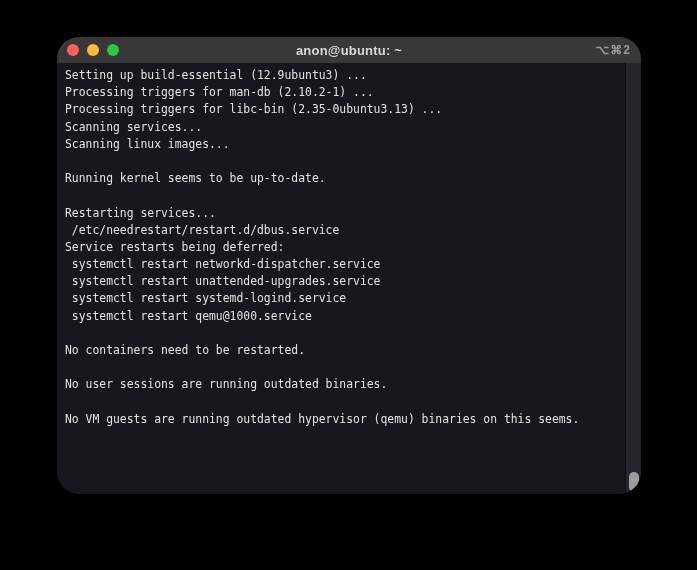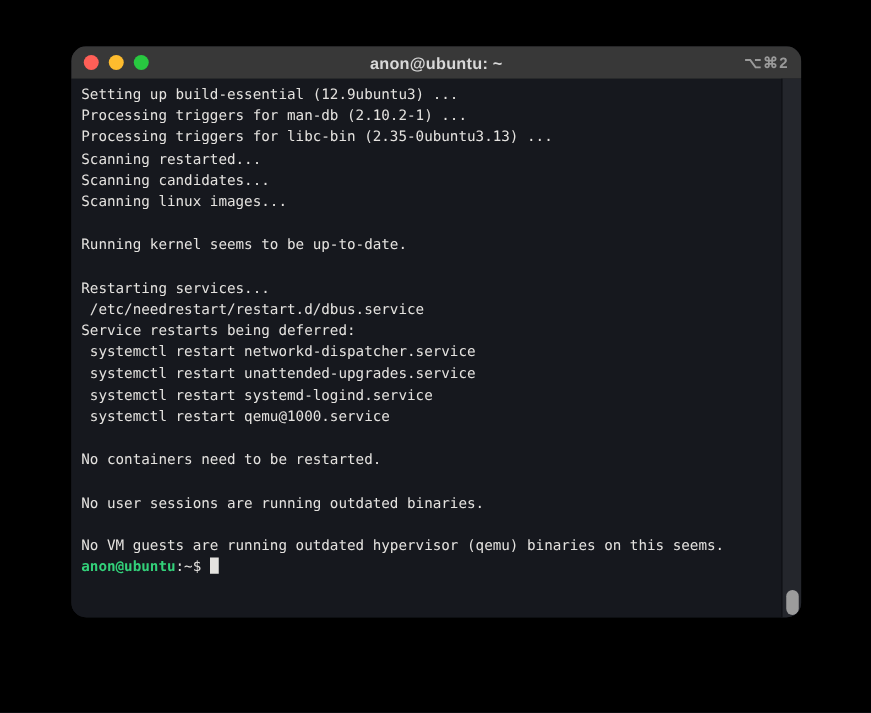--- a/index.html
+++ b/index.html
@@ -21,21 +21,21 @@
   body{
     background:var(--desktop-bg);
     font-family:"Liberation Sans", sans-serif;
     position:relative;
     overflow:hidden;
   }
   #window{
     position:absolute;
     left:57px; top:37px;
     width:584px; height:457px;
-    border-radius:12px;
+    border-radius:22px;
     overflow:hidden;
     background:var(--terminal-bg);
     box-shadow:0 10px 30px rgba(0,0,0,0.6);
   }
   #titlebar{
     position:relative;
     height:26px;
     background:var(--titlebar-bg);
     display:flex;
     align-items:center;
@@ -133,39 +133,37 @@
         <span class="light green"></span>
       </div>
       <div class="title">anon@ubuntu: ~</div>
       <div class="shortcut">⌥⌘2</div>
     </div>
     <div id="terminal">
       <div id="output">
           <div class="term-line">Setting up build-essential (12.9ubuntu3) ...</div>
           <div class="term-line">Processing triggers for man-db (2.10.2-1) ...</div>
           <div class="term-line">Processing triggers for libc-bin (2.35-0ubuntu3.13) ...</div>
-          <div class="term-line">Scanning restarted...</div>
-          <div class="term-line">Scanning candidates...</div>
+          <div class="term-line">Scanning services...</div>
           <div class="term-line">Scanning linux images...</div>
           <div class="term-line">&nbsp;</div>
           <div class="term-line">Running kernel seems to be up-to-date.</div>
           <div class="term-line">&nbsp;</div>
           <div class="term-line">Restarting services...</div>
           <div class="term-line"> /etc/needrestart/restart.d/dbus.service</div>
           <div class="term-line">Service restarts being deferred:</div>
           <div class="term-line"> systemctl restart networkd-dispatcher.service</div>
           <div class="term-line"> systemctl restart unattended-upgrades.service</div>
           <div class="term-line"> systemctl restart systemd-logind.service</div>
           <div class="term-line"> systemctl restart qemu@1000.service</div>
           <div class="term-line">&nbsp;</div>
           <div class="term-line">No containers need to be restarted.</div>
           <div class="term-line">&nbsp;</div>
           <div class="term-line">No user sessions are running outdated binaries.</div>
           <div class="term-line">&nbsp;</div>
           <div class="term-line">No VM guests are running outdated hypervisor (qemu) binaries on this seems.</div>
-          <div class="term-line"><span class="prompt-user">anon@ubuntu</span><span>:~$</span><span class="cursor"></span></div>
         </div>
       <div id="scrollbar">
         <div id="thumb"></div>
       </div>
     </div>
   </div>
 </div>
 
 </body></html>

